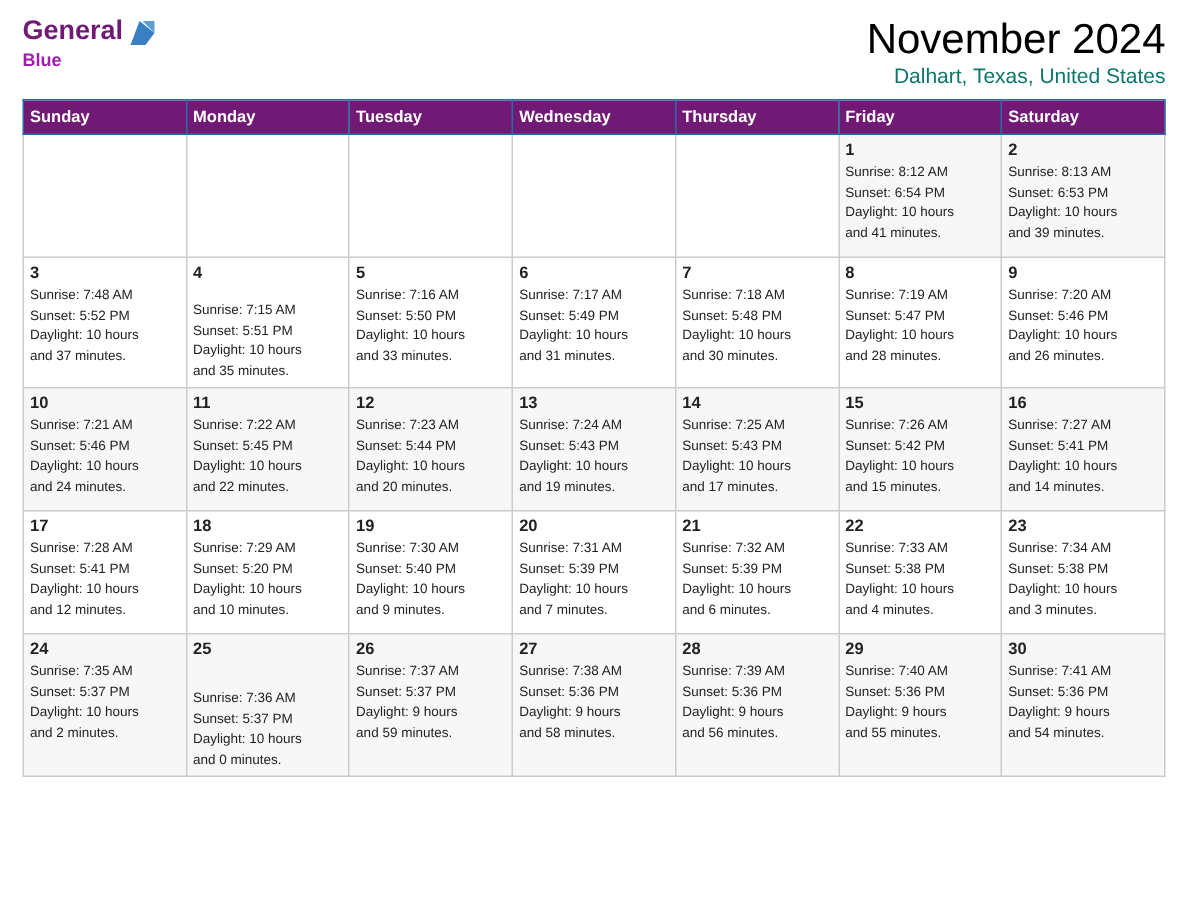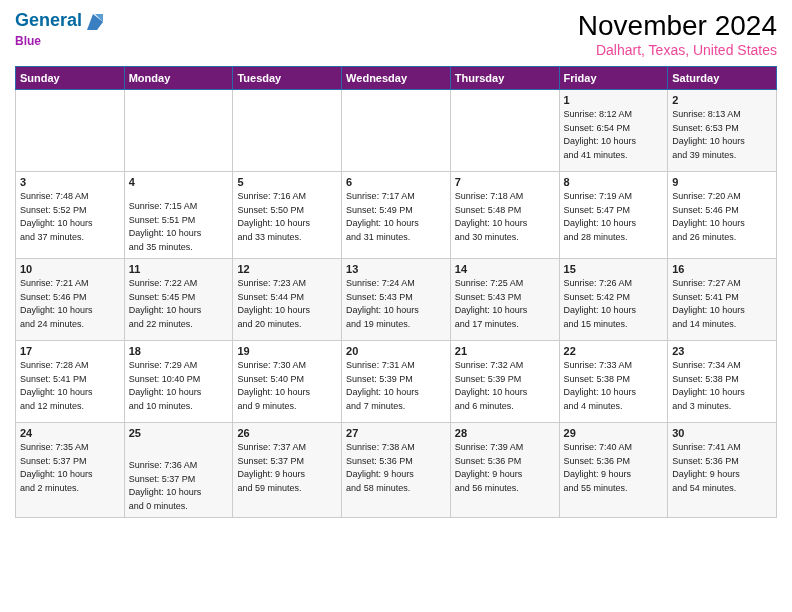--- a/index.html
+++ b/index.html
@@ -28,21 +28,21 @@
     }
     .logo-line1 { display: flex; align-items: center; gap: 3px; }
     .title-area { text-align: right; }
     .month-title {
       font-size: 28px;
       font-weight: normal;
       color: #000000;
     }
     .location {
       font-size: 14px;
-      color: #ec4899;
+      color: #0f766e;
     }
     table {
       width: 100%;
       border-collapse: collapse;
       table-layout: fixed;
     }
     thead tr th {
       background: #701a75;
       color: #fff;
       font-size: 11px;
@@ -77,21 +77,21 @@
       background: #fff !important;
     }
   </style>
 </head>
 <body>
 
 <div class="page">
   <div class="header-area">
     <div class="logo">
       <div class="logo-line1">
-        <span style="font-size:18px;font-weight:bold;color:#0369a1;">General</span>
+        <span style="font-size:18px;font-weight:bold;color:#701a75;">General</span>
         <svg width="20" height="18" viewBox="0 0 20 18">
           <polygon points="2,18 8,2 18,10 12,18" fill="#3a7fc1"></polygon>
           <polygon points="10,2 18,2 18,10" fill="#5a9fd4"></polygon>
         </svg>
       </div>
       <div>
         <span style="font-size:12px;font-weight:bold;color:#a21caf;">Blue</span>
       </div>
     </div>
     <div class="title-area">
@@ -240,21 +240,21 @@
           <td>
             <span class="day-number">17</span>
             <div class="day-info" style="white-space: pre-line;">Sunrise: 7:28 AM
 Sunset: 5:41 PM
 Daylight: 10 hours
 and 12 minutes.</div>
           </td>
           <td>
             <span class="day-number">18</span>
             <div class="day-info" style="white-space: pre-line;">Sunrise: 7:29 AM
-Sunset: 10:40 PM
+Sunset: 5:20 PM
 Daylight: 10 hours
 and 10 minutes.</div>
           </td>
           <td>
             <span class="day-number">19</span>
             <div class="day-info" style="white-space: pre-line;">Sunrise: 7:30 AM
 Sunset: 5:40 PM
 Daylight: 10 hours
 and 9 minutes.</div>
           </td>

